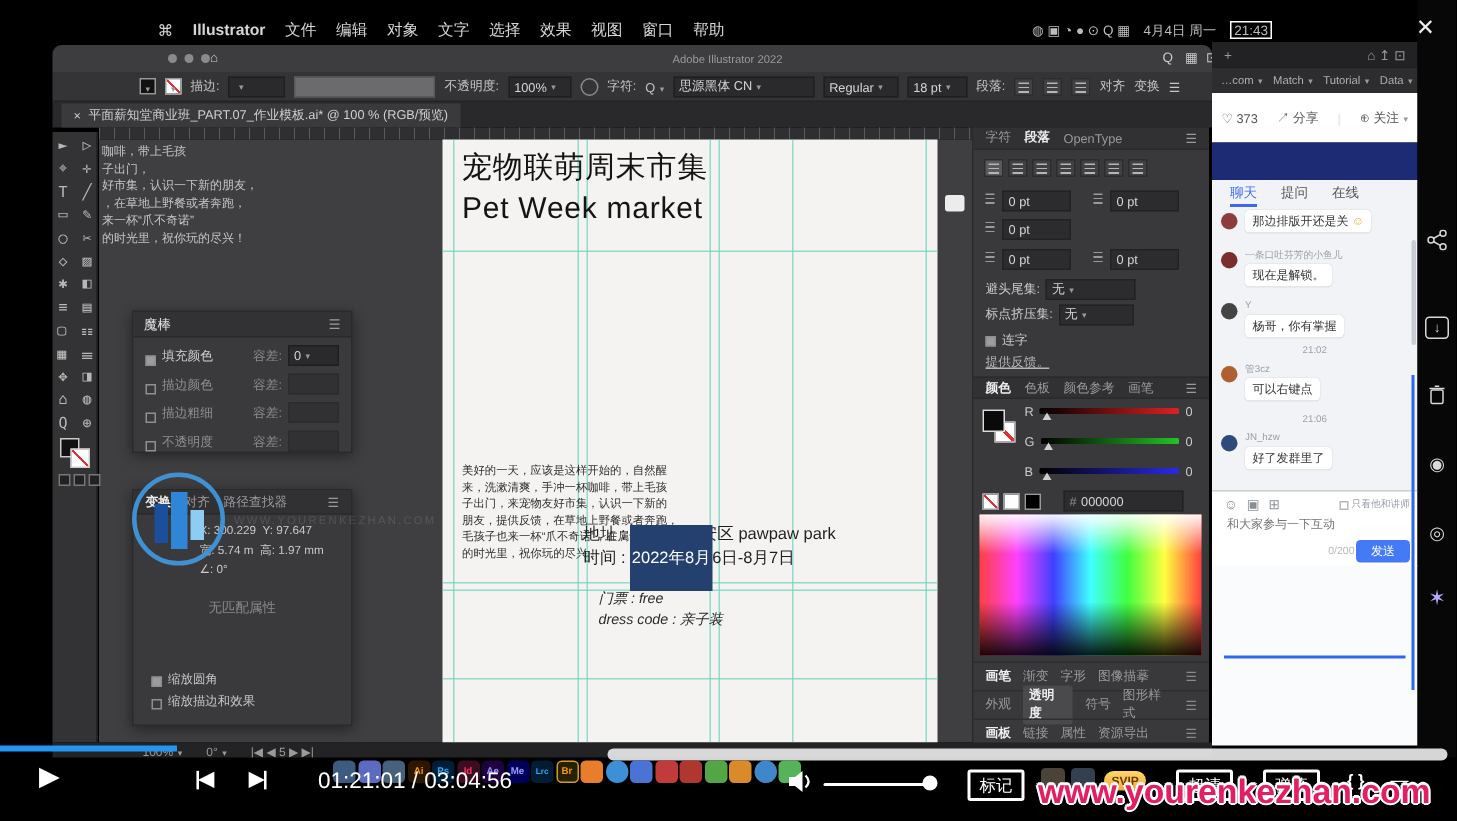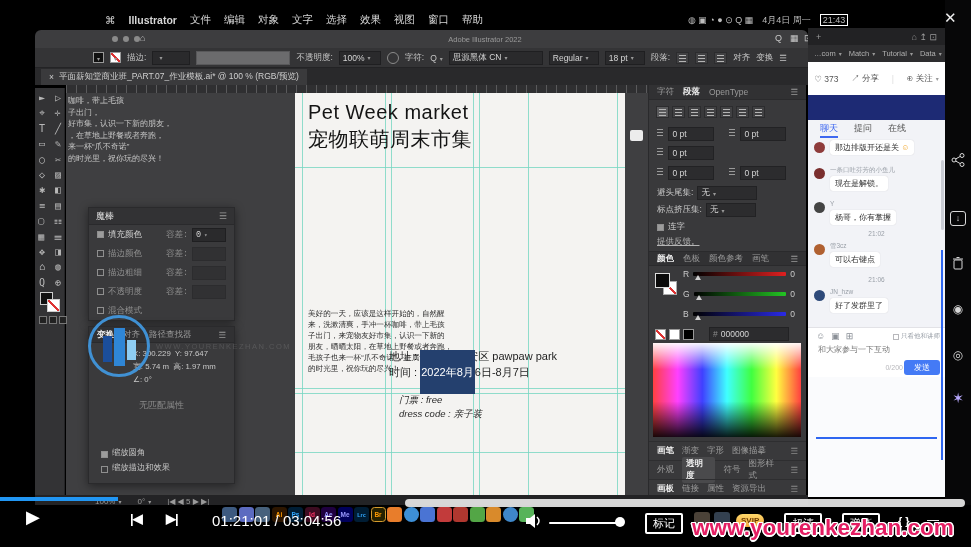--- a/index.html
+++ b/index.html
@@ -59,21 +59,21 @@
                 font-size:10px;line-height:15.4px;color:#b8b8b8;word-spacing:4px;text-align:center;}
   .tb-sw{position:absolute;left:5px;top:204px;width:20px;height:20px;}
   .tb-mini{position:absolute;left:4px;top:228px;display:flex;gap:2px;}
   .tb-mini span{width:6px;height:6px;background:#222;border:1px solid #777;}
   
   .panel{background:#3a3a3c;border:1px solid #2a2a2c;box-shadow:0 2px 9px rgba(0,0,0,.45);
          font-size:8.5px;color:#cfcfcf;z-index:10;}
   .p-head{height:16px;background:#323234;display:flex;align-items:center;padding:0 7px;
           border-bottom:1px solid #2a2a2c;font-size:9px;color:#e3e3e3;}
   .p-head .hamb{margin-left:auto;color:#9a9a9a;}
-  .mw-row{height:19px;display:flex;align-items:center;gap:4px;padding:0 8px;font-family:Liberation Mono, monospace;}
+  .mw-row{height:19px;display:flex;align-items:flex-end;gap:4px;padding:0 8px;}
   .cb{display:inline-block;width:7px;height:7px;border:1px solid #8f8f8f;box-sizing:border-box;}
   .cb.on{background:#9c9c9c;}
   .mw-row .flab{margin-left:auto;color:#8a8a8a;}
   .tabs-row{height:15px;display:flex;align-items:center;gap:9px;padding:0 8px;background:#313133;
             border-bottom:1px solid #2a2a2c;color:#9a9a9a;}
   .tabs-row .on{color:#ededed;font-weight:bold;font-family:Liberation Serif, serif;}
   .tf-fields{position:absolute;left:44px;top:20px;font-size:7.8px;line-height:13px;color:#c9c9c9;white-space:nowrap;}
   .tf-empty{position:absolute;left:0;right:0;top:72px;text-align:center;color:#8a8a8a;font-size:9px;}
   .tf-cbrow{position:absolute;left:12px;display:flex;gap:4px;align-items:flex-end;font-size:8.3px;color:#c5c5c5;}
   
@@ -256,28 +256,28 @@
     <span class="gv" style="left:96px"></span>
     <span class="gv" style="left:178px"></span>
     <span class="gv" style="left:184px"></span>
     <span class="gv" style="left:233px"></span>
     <span class="gv" style="left:322px"></span>
     <span class="gh" style="top:74px"></span>
     <span class="gh" style="top:295px"></span>
     <span class="gh" style="top:300px"></span>
     <span class="gh" style="top:359px"></span>
     <div class="ab-title">
+      <div>宠物联萌周末市集</div>
       <div>Pet Week market</div>
-      <div>宠物联萌周末市集</div>
     </div>
     <div class="ab-para">
       <div>美好的一天，应该是这样开始的，自然醒</div>
       <div>来，洗漱清爽，手冲一杯咖啡，带上毛孩</div>
       <div>子出门，来宠物友好市集，认识一下新的</div>
-      <div>朋友，晒晒太阳，在草地上野餐或者奔跑，</div>
+      <div>朋友，提供反馈，在草地上野餐或者奔跑，</div>
       <div>毛孩子也来一杯“爪不奇诺”，在属于汪和</div>
       <div>的时光里，祝你玩的尽兴！</div>
     </div>
     <div class="ab-address">
       <div>地址 : 上海市 静安区 pawpaw park</div>
       <div>
         <span>时间 :</span>
         <span class="hl">2022年8月</span><span>6日-8月7日</span>
       </div>
     </div>
@@ -322,24 +322,20 @@
         <span class="cb"></span>
       <span>描边粗细</span>
       <span class="flab">容差:</span>
       <span class="field" style="width:26px;opacity:.5"></span>
       </div>
     <div class="mw-row" style="color:#8f8f8f">
         <span class="cb"></span>
       <span>不透明度</span>
       <span class="flab">容差:</span>
       <span class="field" style="width:26px;opacity:.5"></span>
-      </div>
-    <div class="mw-row" style="color:#8f8f8f">
-        <span class="cb"></span>
-      <span>混合模式</span>
       </div>
   </div>
 
   <div class="abs panel" style="left:88px;top:326px;width:145px;height:156px">
     <div class="tabs-row">
       <span class="on">变换</span>
       <span>对齐</span>
       <span>路径查找器</span>
       <span class="hamb" style="margin-left:auto">☰</span>
     </div>

